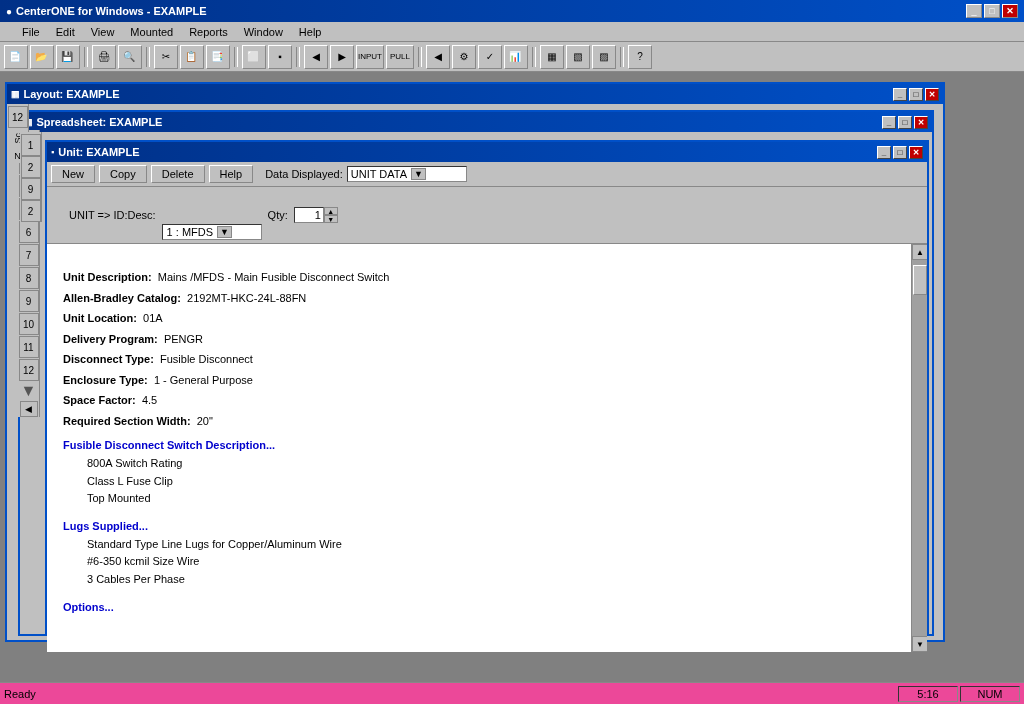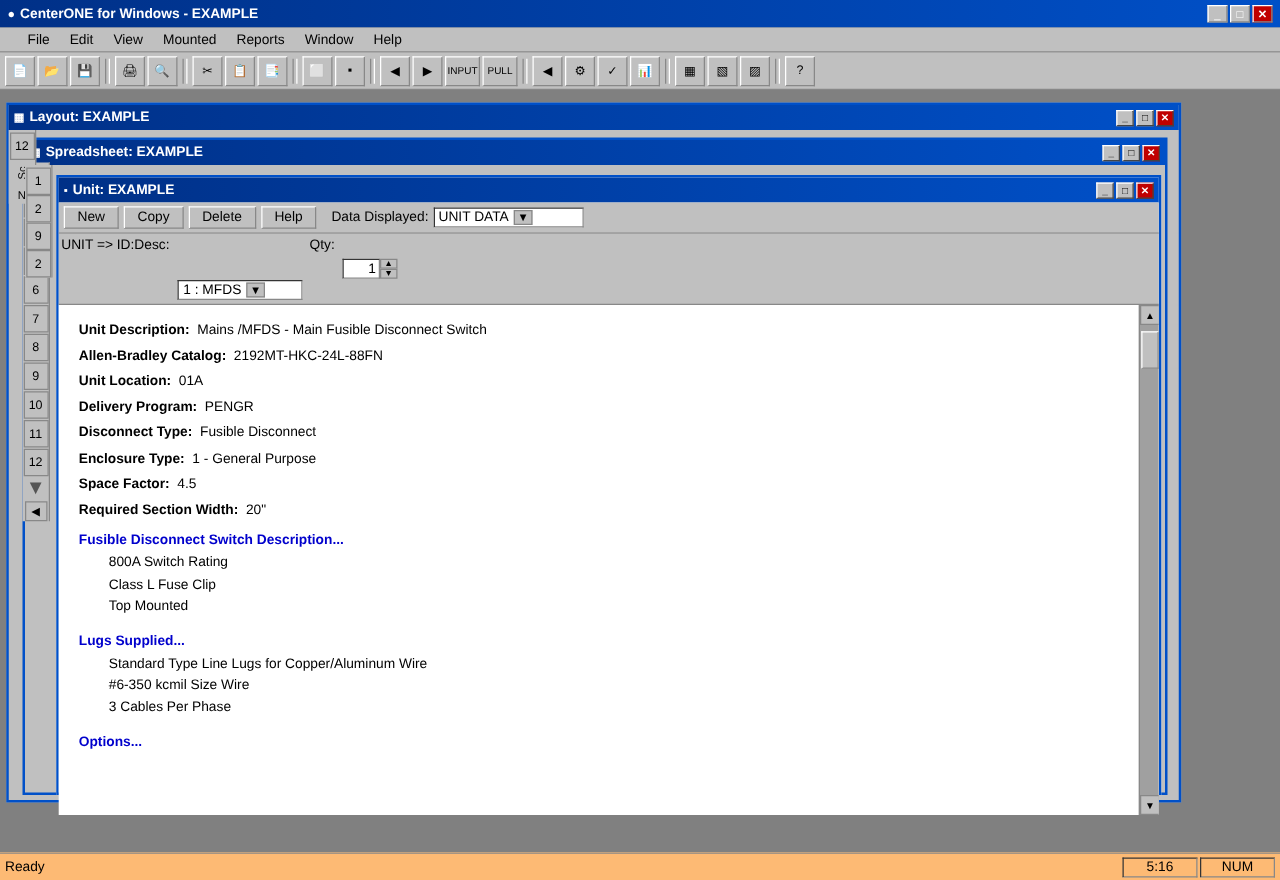--- a/index.html
+++ b/index.html
@@ -70,21 +70,21 @@
     
     .workspace {
       background: #808080;
       position: relative;
       height: calc(704px - 22px - 20px - 30px - 22px);
       overflow: hidden;
     }
 
     
     .status-bar {
-      background: #fdba74;
+      background: #ec4899;
       border-top: 1px solid #888;
       height: 22px;
       display: flex;
       align-items: center;
       padding: 0 4px;
       position: absolute;
       bottom: 0;
       left: 0;
       right: 0;
       justify-content: space-between;
@@ -184,22 +184,23 @@
       font-size: 11px;
       display: flex;
       align-items: center;
       gap: 4px;
     }
     .data-dropdown-arrow { font-size: 9px; border: 1px solid #888; background: #c0c0c0; padding: 0 2px; }
 
     
     .unit-id-bar {
       background: #c0c0c0;
-      padding: 3px 2px;
-      display: flex;
+      padding: 3px 22px;
+      display: flex;
+      align-items: center;
       gap: 6px;
       border-bottom: 1px solid #888;
     }
     .unit-label { font-size: 11px; }
     .unit-select {
       border: 1px inset #888;
       background: white;
       padding: 1px 4px;
       font-size: 11px;
       display: flex; align-items: center; gap: 4px;
@@ -391,21 +392,21 @@
       <div style="display:flex;align-items:center;">
         <input type="text" class="qty-input" value="1" style="border: 1px inset rgb(136, 136, 136); width: 30px; font-size: 11px; padding: 1px 2px;">
         <div class="spinner">
           <div class="spin-btn">▲</div>
           <div class="spin-btn">▼</div>
         </div>
       </div>
     </div>
 
     <div style="position:relative;background:white;height:calc(496px - 20px - 38px - 30px);overflow:hidden;">
-      <div class="unit-content" style="padding-right:24px;overflow-y:auto;height:100%;">
+      <div class="unit-content" style="padding-right:24px;overflow-y:auto;height:100%;margin-top:13px;">
 
         <div class="field-row">
           <span class="field-label">Unit Description:</span>&nbsp;
           <span class="field-value">Mains /MFDS - Main Fusible Disconnect Switch</span>
         </div>
         <div class="field-row">
           <span class="field-label">Allen-Bradley Catalog:</span>&nbsp;
           <span class="field-value">2192MT-HKC-24L-88FN</span>
         </div>
         <div class="field-row">

